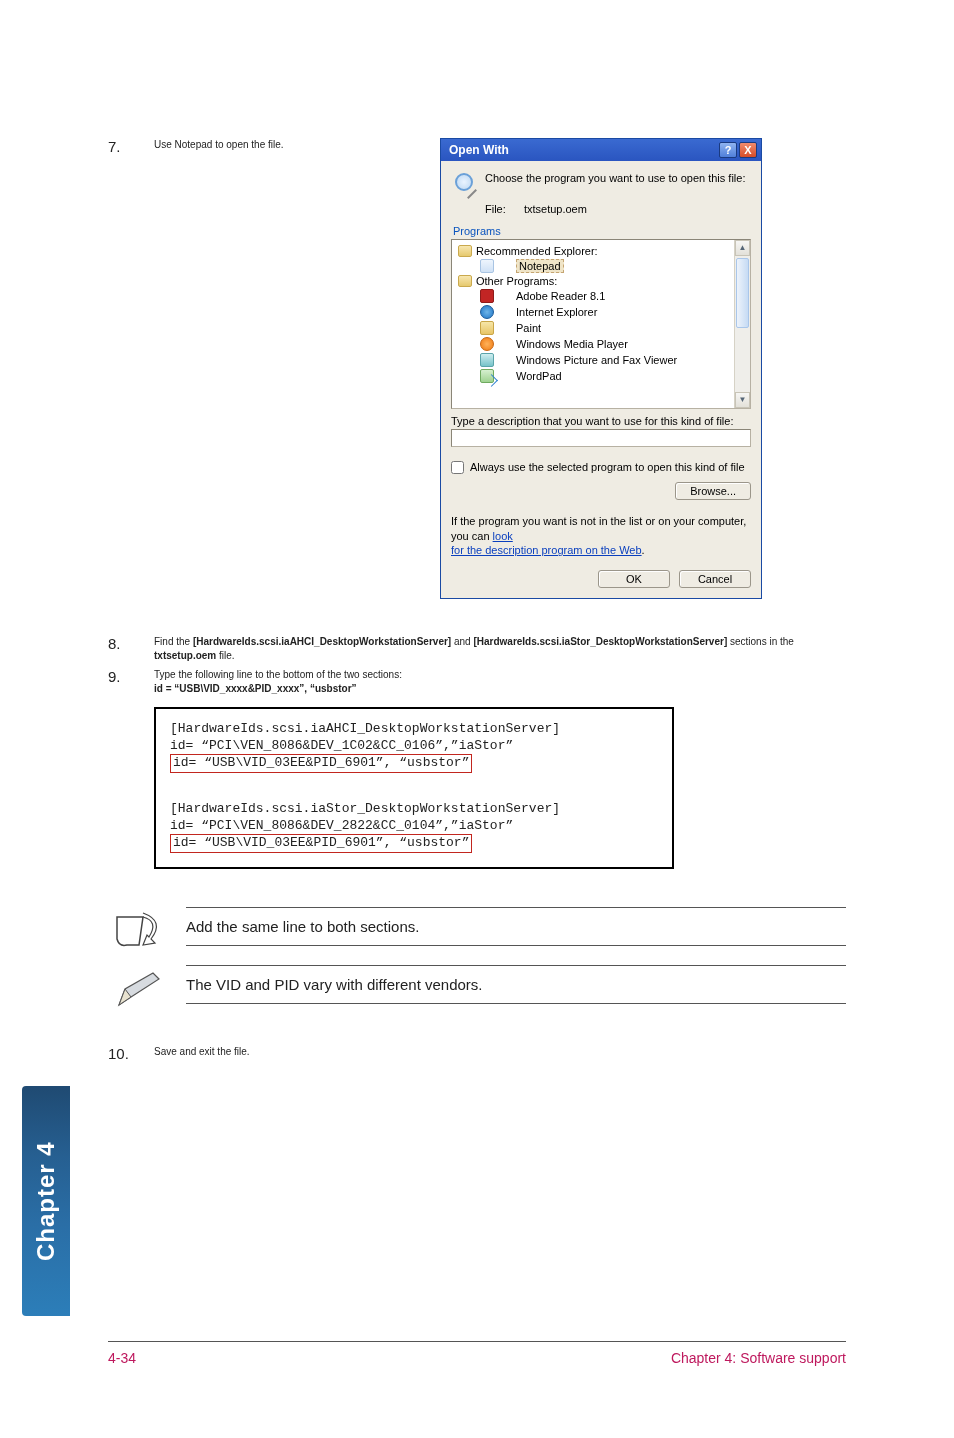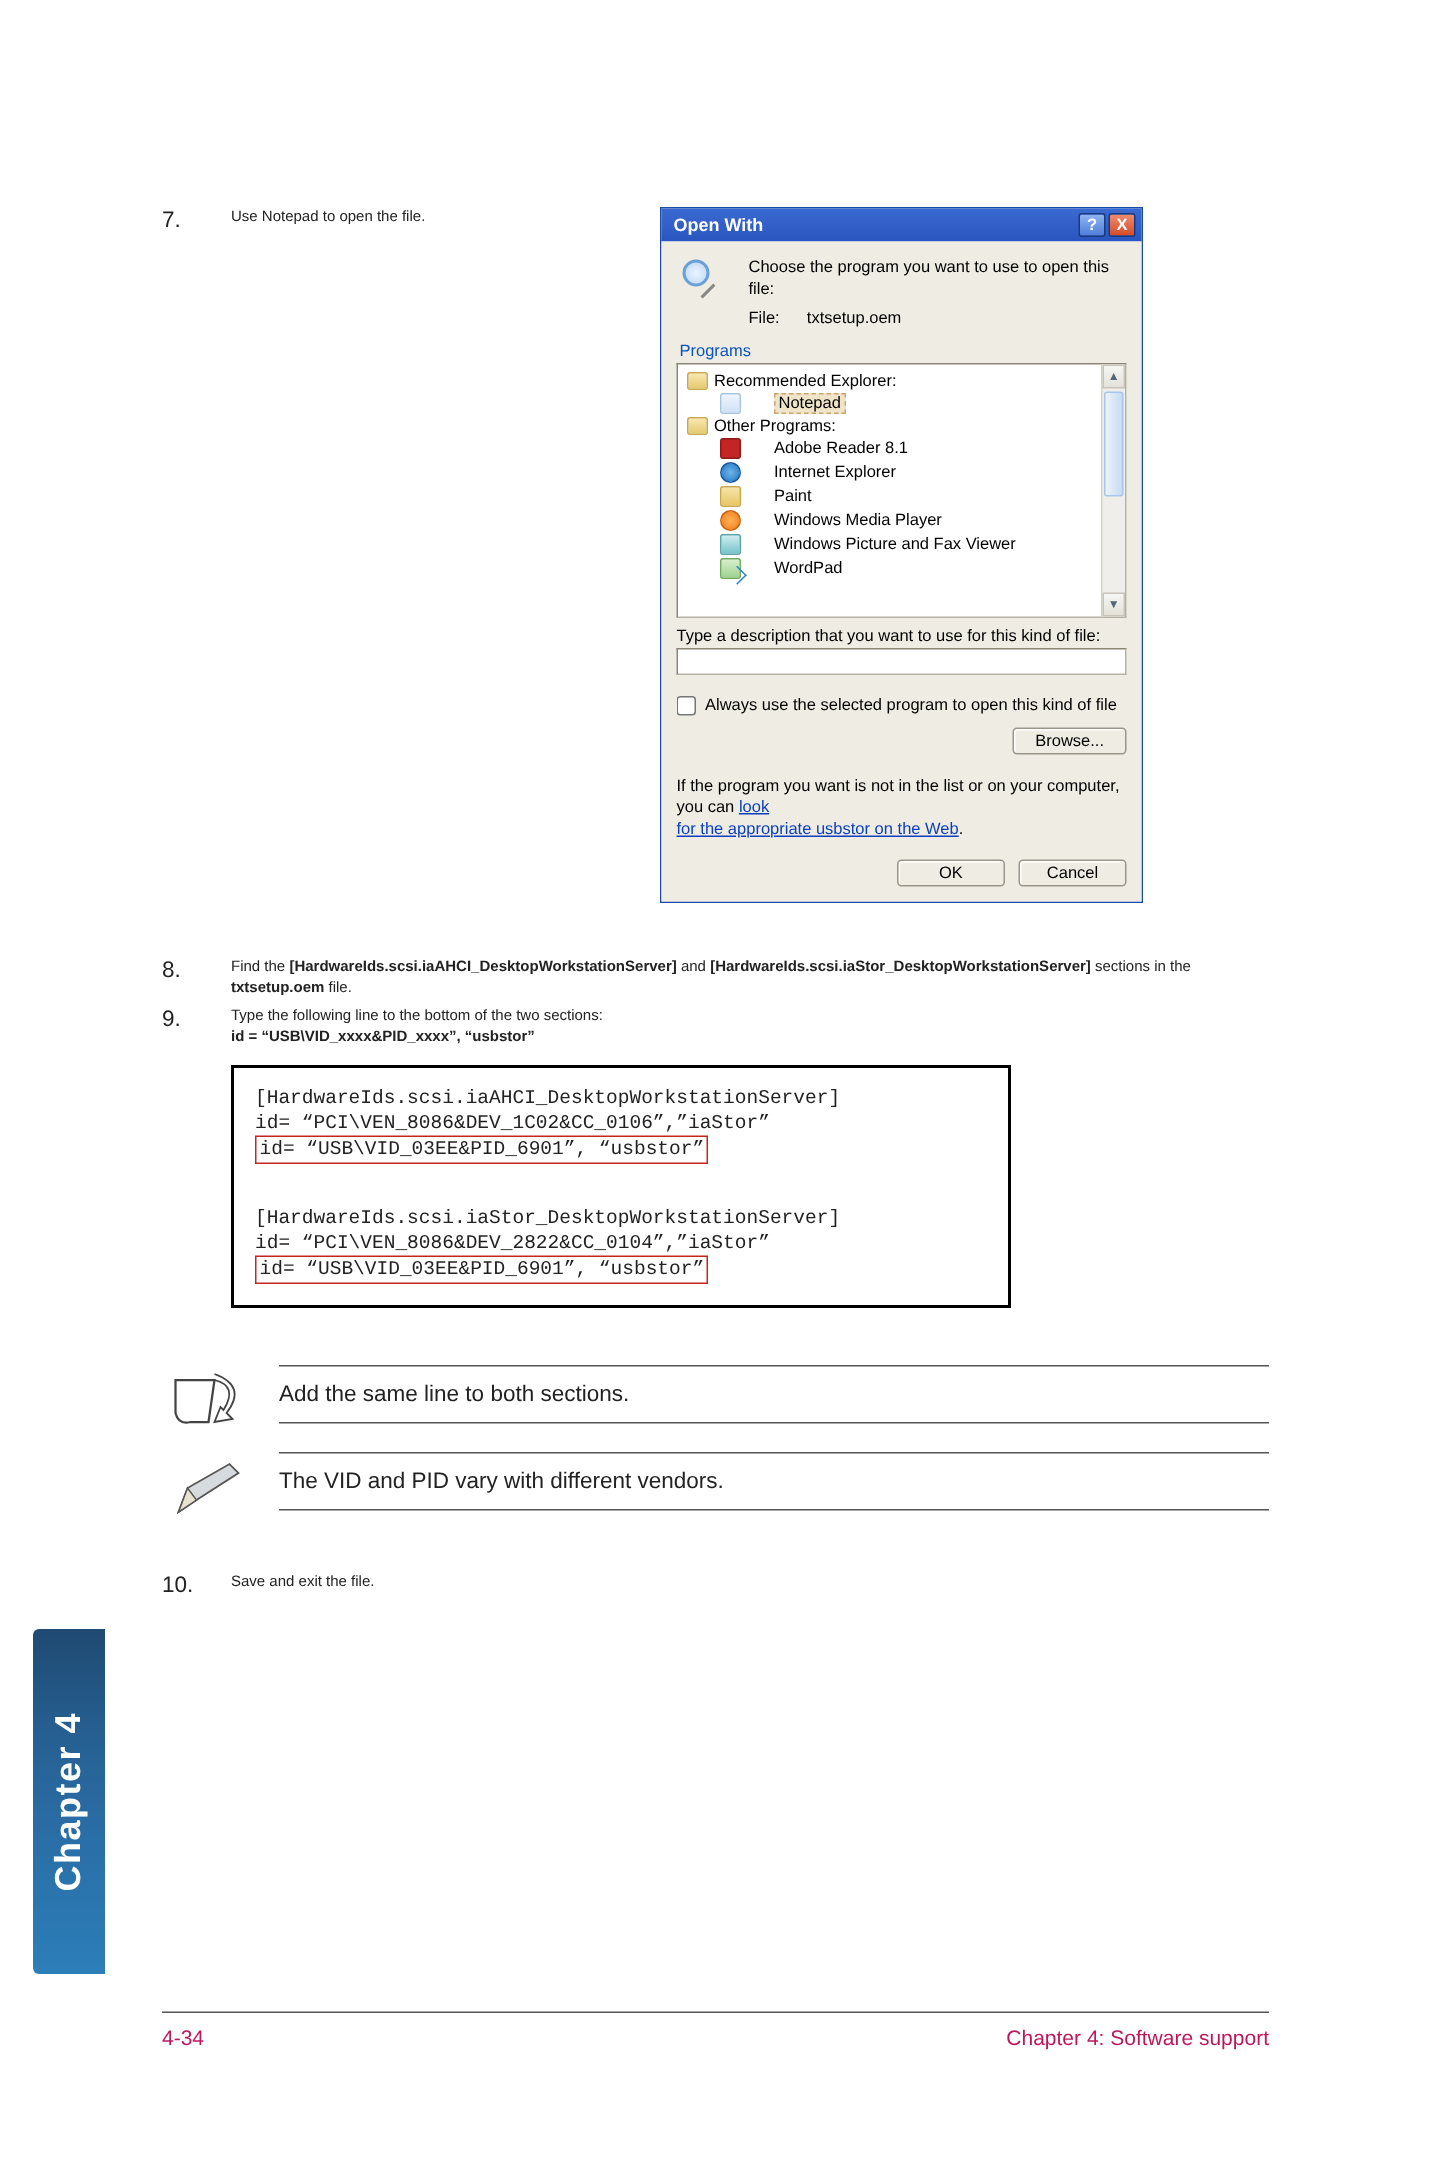--- a/index.html
+++ b/index.html
@@ -14,21 +14,21 @@
   .toprow .right { flex: 0 0 406px; margin-left: 16px; }
 
   
   .dlg { width: 322px; border: 1px solid #1a4aa3; font-family: Tahoma, Arial, sans-serif; font-size: 11px; color: #000; }
   .dlg-title { background: linear-gradient(#3a6ad1, #2a55c0); color: #fff; display: flex; align-items: center; justify-content: space-between; padding: 3px 4px 3px 8px; font-weight: bold; font-size: 12px; }
   .dlg-title .tbtns { display: flex; gap: 2px; }
   .tbtn { width: 18px; height: 16px; border: 1px solid #1a3a80; border-radius: 2px; display: flex; align-items: center; justify-content: center; font-size: 11px; }
   .tbtn.help { background: linear-gradient(#8fb3f0,#4f7fda); color: #fff; }
   .tbtn.close { background: linear-gradient(#f08b6e,#d64c27); color: #fff; font-weight: bold; }
   .dlg-body { background: #efece3; padding: 8px 10px 10px 10px; }
-  .dlg-msg { display: flex; align-items: flex-start; gap: 22px; padding: 2px 2px 6px 2px; }
+  .dlg-msg { display: flex; align-items: flex-start; gap: 8px; padding: 2px 2px 6px 2px; }
   .dlg-msg .icon { width: 24px; height: 24px; flex: 0 0 24px; position: relative; }
   .magnifier-handle { position: absolute; width: 2px; height: 12px; background: #888; left: 18px; top: 17px; transform: rotate(45deg); }
   .magnifier-glass { position: absolute; width: 18px; height: 18px; border: 2px solid #6aa0d8; border-radius: 50%; left: 2px; top: 2px; background: radial-gradient(#eaf4ff,#bcd7f2); }
   .dlg-msg .txt { font-size: 11px; line-height: 1.35; }
   .programs-label { color: #0a54be; font-size: 11px; margin: 2px 0 2px 2px; }
   .listpanel { background: #fff; border: 1px solid #b7b1a3; border-top-color: #8a8577; border-left-color: #8a8577; position: relative; padding: 4px 4px 4px 6px; height: 170px; }
   .listpanel .scroll { position: absolute; right: 0; top: 0; bottom: 0; width: 16px; background: #efeeea; border-left: 1px solid #d6d2c6; }
   .scroll .arrow { position: absolute; left: 0; right: 0; height: 16px; background: linear-gradient(#f6f6f4,#e3e1d9); border: 1px solid #c8c4b7; display: flex; align-items: center; justify-content: center; font-size: 8px; color: #567; }
   .scroll .arrow.up { top: 0; }
   .scroll .arrow.down { bottom: 0; }
@@ -96,21 +96,21 @@
           </span>
         </div>
         <div class="dlg-body">
           <div class="dlg-msg">
             <div class="icon">
               <div class="magnifier-glass"></div>
                 <div class="magnifier-handle"></div>
             </div>
             <div class="txt">
               <div>Choose the program you want to use to open this file:</div>
-              <div style="margin-top:4px;">
+              <div style="margin-top:16px;">
                 <span>File:</span>
                 <span style="display:inline-block; width:12px;"></span>
                 <span>txtsetup.oem</span>
               </div>
             </div>
           </div>
           <div class="programs-label">Programs</div>
           <div class="listpanel">
             <div class="group">
               <span class="folder"></span>
@@ -161,21 +161,21 @@
           <div class="chkrow">
             <input type="checkbox" style="">
             <span>Always use the selected program to open this kind of file</span>
           </div>
           <div class="browse-row">
             <button class="winbtn">Browse...</button>
           </div>
           <div class="linkrow">
             <span>If the program you want is not in the list or on your computer, you can </span><span class="lnk">look</span>
             <br>
-            <span class="lnk">for the appropriate usbstor on the Web</span><span>.</span>
+            <span class="lnk">for the description program on the Web</span><span>.</span>
           </div>
           <div class="okcancel">
             <button class="winbtn">OK</button>
             <button class="winbtn">Cancel</button>
           </div>
         </div>
       </div>
     </div>
   </div>
 

